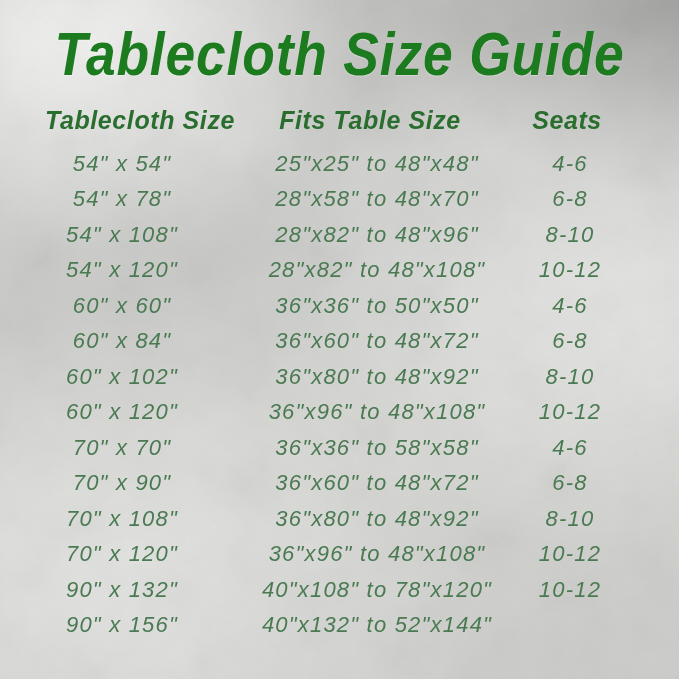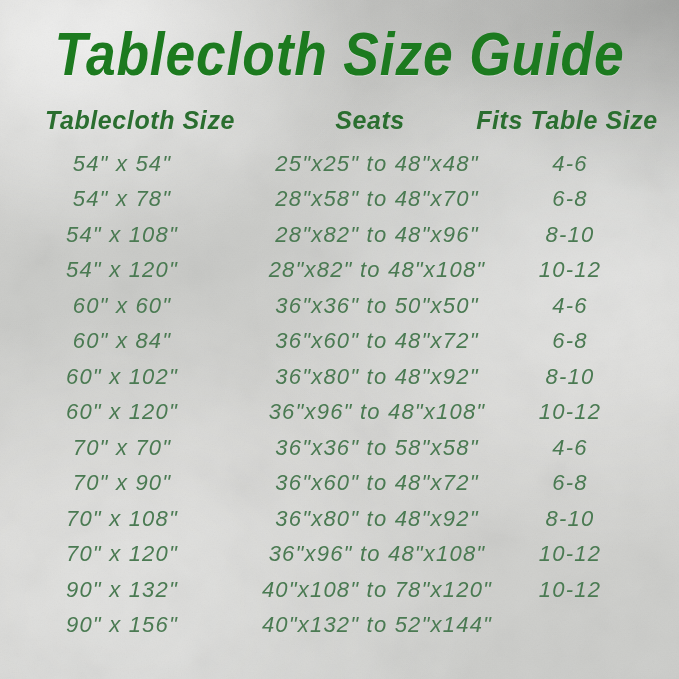--- a/index.html
+++ b/index.html
@@ -106,22 +106,22 @@
     <rect width="679" height="679" filter="url(#crinkle)"></rect>
     <rect width="679" height="679" filter="url(#grain)"></rect>
   </svg>
 
   <h1 class="title">Tablecloth Size Guide</h1>
 
   <div class="size-table">
 
     <div class="grid-row header-row">
       <div class="header-cell">Tablecloth Size</div>
+      <div class="header-cell">Fits Table Size</div>
       <div class="header-cell">Seats</div>
-      <div class="header-cell">Fits Table Size</div>
     </div>
 
     <div class="table-body">
   <div class="grid-row data-row">
     <div class="data-cell c1">54" x 54"</div>
     <div class="data-cell c2">25"x25" to 48"x48"</div>
     <div class="data-cell c3">4-6</div>
   </div>
 
   <div class="grid-row data-row">

